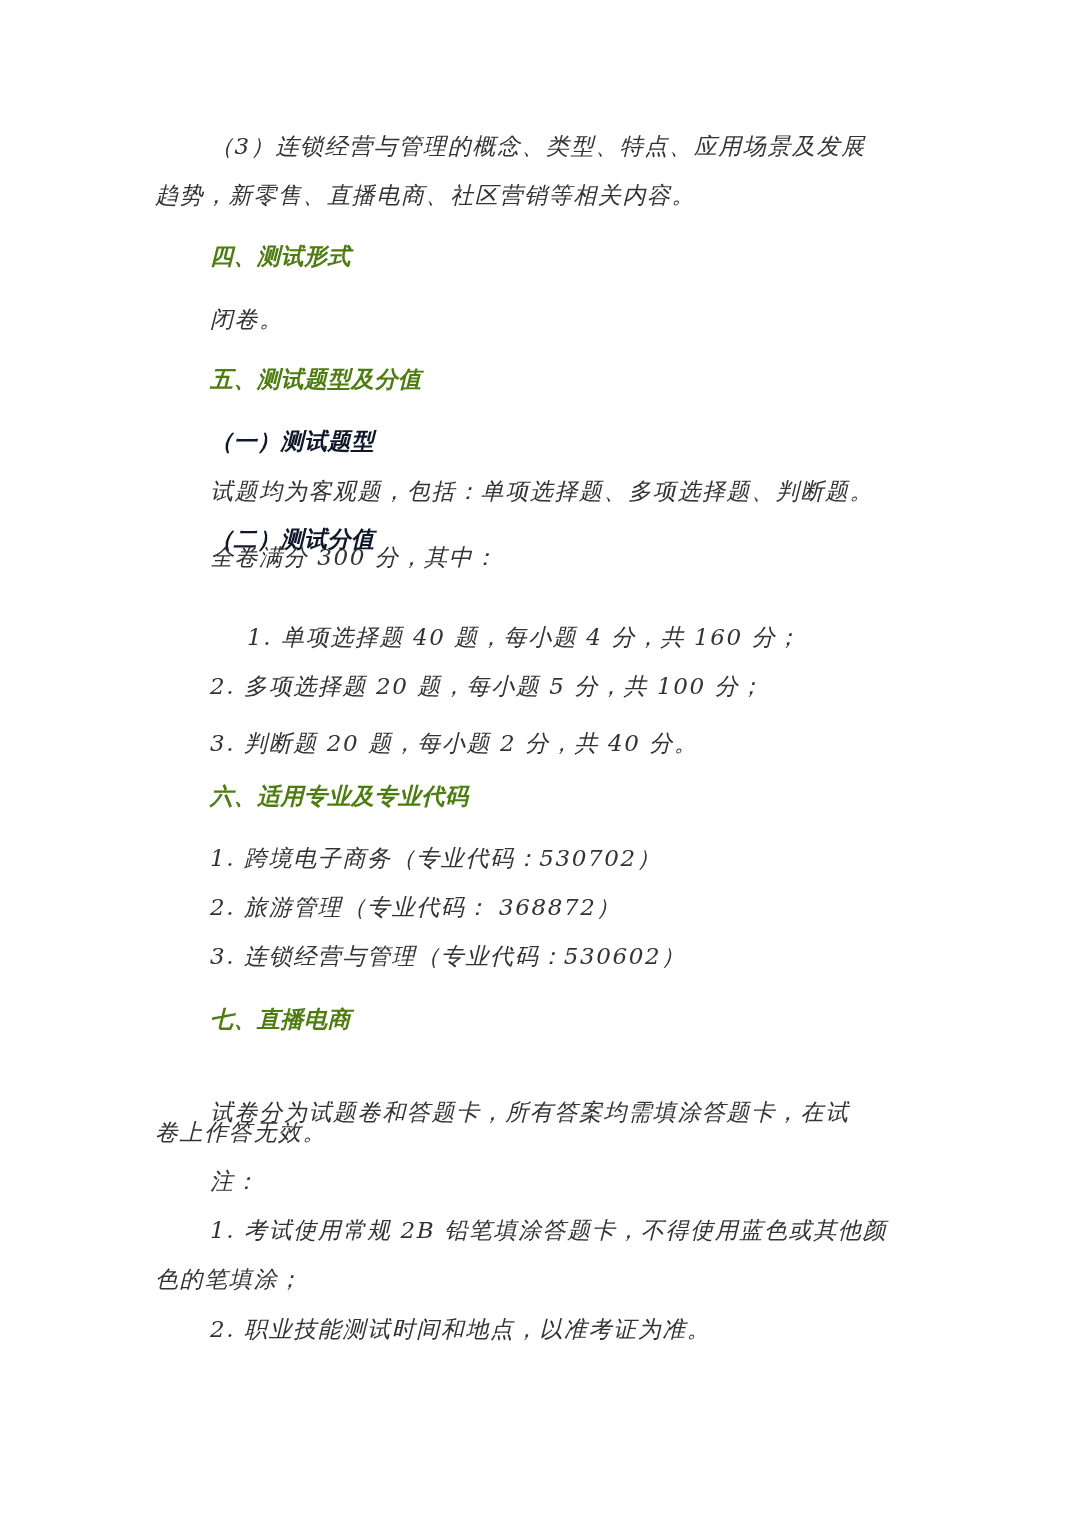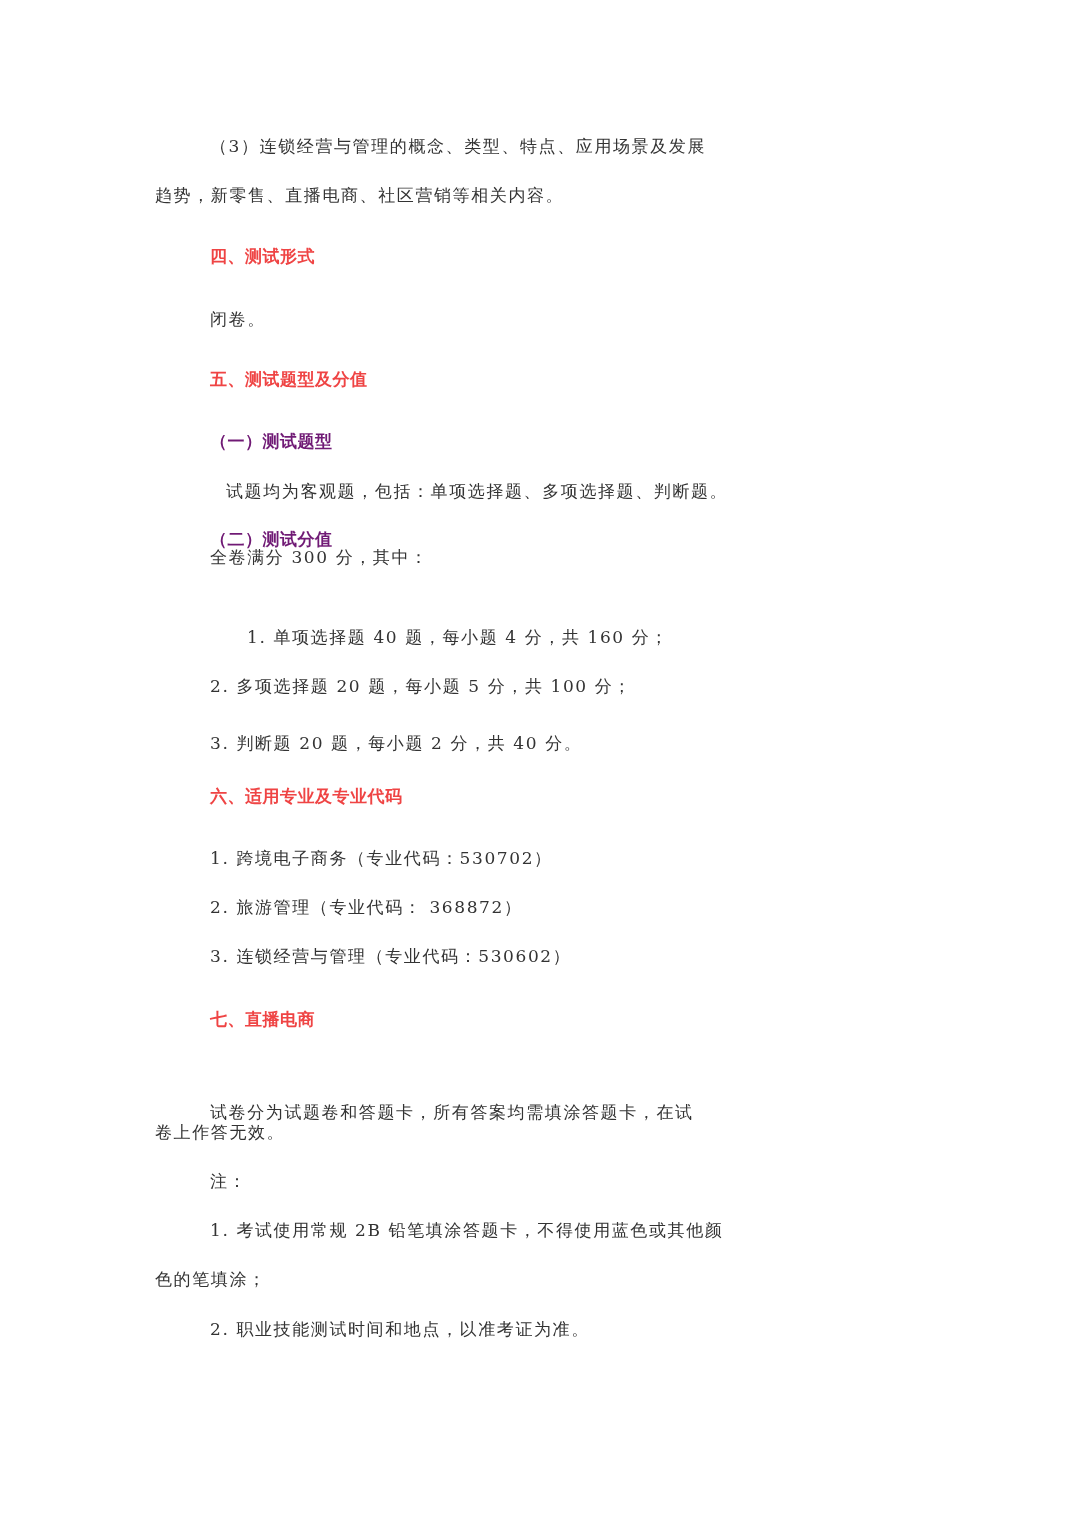--- a/index.html
+++ b/index.html
@@ -3,43 +3,44 @@
 <meta charset="utf-8">
 <style>
   html, body { margin: 0; padding: 0; background: #ffffff; }
   body {
     width: 1080px; height: 1531px; position: relative; overflow: hidden;
     font-family: "DejaVu Serif", "Liberation Serif", serif;
     color: #2a2a2a;
   }
   .line {
     position: absolute;
-    font-size: 17px;
+    font-size: 23px;
     line-height: 30px;
     white-space: nowrap;
     letter-spacing: 1.6px;
+    font-style: italic;
   }
   .body-text { font-family: "DejaVu Serif", "Liberation Serif", serif; font-weight: normal; color: #333333; }
-  .heading { font-family: "DejaVu Sans", "Liberation Sans", sans-serif; font-weight: bold; color: #ef4444; letter-spacing: 0.5px; }
-  .subheading { font-family: "DejaVu Sans", "Liberation Sans", sans-serif; font-weight: bold; color: #701a75; letter-spacing: 0.5px; }
+  .heading { font-family: "DejaVu Sans", "Liberation Sans", sans-serif; font-weight: bold; color: #4d7c0f; letter-spacing: 0.5px; }
+  .subheading { font-family: "DejaVu Sans", "Liberation Sans", sans-serif; font-weight: bold; color: #0f172a; letter-spacing: 0.5px; }
 </style>
 </head>
 <body>
 
 <div>
 
   <div class="line body-text" style="left:210px; top:131px;">（3）连锁经营与管理的概念、类型、特点、应用场景及发展</div>
   <div class="line body-text" style="left:155px; top:180px;">趋势，新零售、直播电商、社区营销等相关内容。</div>
 
   <div class="line heading" style="left:210px; top:241px;">四、测试形式</div>
   <div class="line body-text" style="left:210px; top:304px;">闭卷。</div>
 
   <div class="line heading" style="left:210px; top:364px;">五、测试题型及分值</div>
   <div class="line subheading" style="left:210px; top:426px;">（一）测试题型</div>
-  <div class="line body-text" style="left:210px; top:476px;margin-left:16px;">试题均为客观题，包括：单项选择题、多项选择题、判断题。</div>
+  <div class="line body-text" style="left:210px; top:476px;">试题均为客观题，包括：单项选择题、多项选择题、判断题。</div>
   <div class="line subheading" style="left:210px; top:524px;">（二）测试分值</div>
   <div class="line body-text" style="left:210px; top:542px;text-align:center;">全卷满分 300 分，其中：</div>
   <div class="line body-text" style="left:210px; top:622px;margin-left:37px;">1. 单项选择题 40 题，每小题 4 分，共 160 分；</div>
   <div class="line body-text" style="left:210px; top:671px;">2. 多项选择题 20 题，每小题 5 分，共 100 分；</div>
   <div class="line body-text" style="left:210px; top:720px;margin-top:8px;">3. 判断题 20 题，每小题 2 分，共 40 分。</div>
 
   <div class="line heading" style="left:210px; top:781px;">六、适用专业及专业代码</div>
   <div class="line body-text" style="left:210px; top:843px;">1. 跨境电子商务（专业代码：530702）</div>
   <div class="line body-text" style="left:210px; top:892px;">2. 旅游管理（专业代码： 368872）</div>
   <div class="line body-text" style="left:210px; top:941px;">3. 连锁经营与管理（专业代码：530602）</div>

